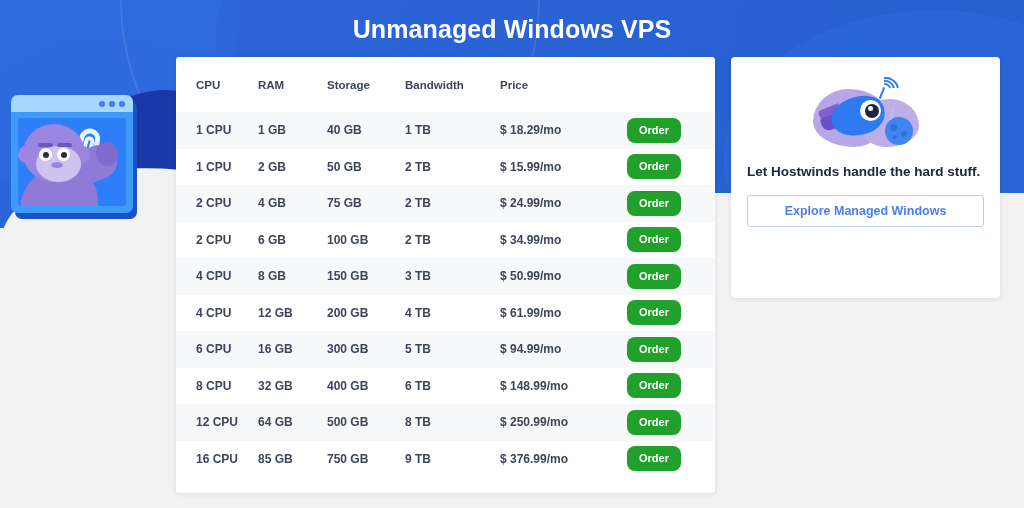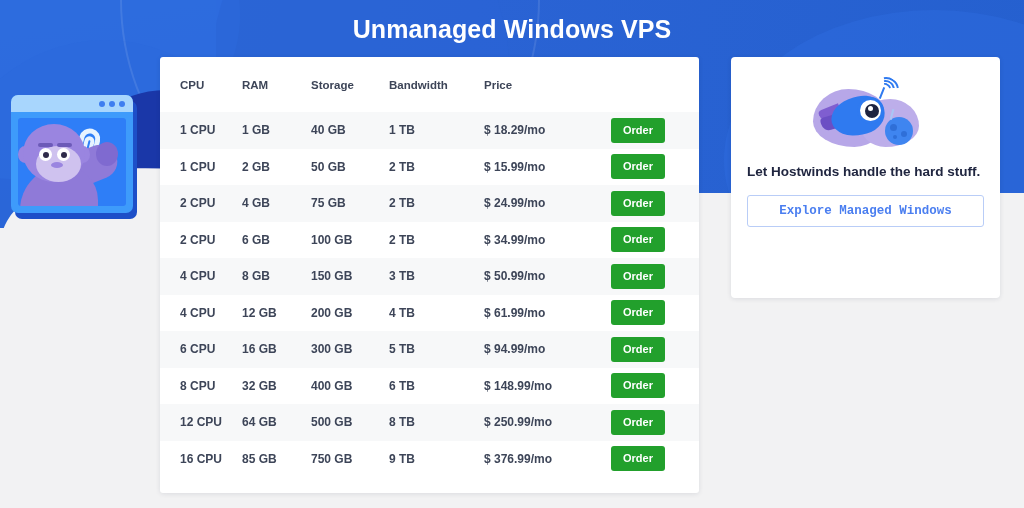--- a/index.html
+++ b/index.html
@@ -135,21 +135,21 @@
 
   
   .page-title {
     position: absolute; left: 0; top: 15px; width: 1024px;
     text-align: center; color: #ffffff;
     font-size: 25px; font-weight: 700; letter-spacing: .1px;
   }
 
   
   .table-card {
-    position: absolute; left: 160px; top: 57px;
+    position: absolute; left: 176px; top: 57px;
     width: 539px; height: 436px;
     background: #ffffff; border-radius: 3px;
     box-shadow: 0 1px 5px rgba(20,30,60,.10);
     overflow: hidden;
   }
   .tbl { width: 100%; border-collapse: collapse; table-layout: fixed; }
   .tbl th {
     text-align: left; font-size: 11.5px; font-weight: 700; color: #3d4558;
     padding: 0; height: 55px; vertical-align: middle;
   }
@@ -163,21 +163,21 @@
   .col-sto { width: 78px; }
   .col-bw  { width: 95px; }
   .col-pr  { width: 127px; }
   .col-act { width: 88px; }
   .tbl th.col-cpu { padding-left: 20px !important; }
   .order-btn {
     display: inline-block;
     width: 54px; height: 25px; line-height: 25px;
     background: #22a02c; color: #ffffff;
     font-size: 11px; font-weight: 700; text-align: center;
-    border: none; border-radius: 3px; cursor: pointer;
+    border: none; border-radius: 8px; cursor: pointer;
   }
 
   
   .promo-card {
     position: absolute; left: 731px; top: 57px;
     width: 269px; height: 241px;
     background: #ffffff; border-radius: 4px;
     box-shadow: 0 1px 5px rgba(20,30,60,.10);
     padding: 26px 16px 16px 16px;
   }
@@ -248,21 +248,21 @@
   .promo-body {
     font-size: 11.5px; font-weight: 400; color: #454b5e;
     line-height: 1.45;
   }
   .promo-btn {
     display: block; width: 100%; height: 32px; line-height: 30px;
     margin-top: 14px;
     background: #ffffff; color: #4a7ef0;
     border: 1px solid #b9cdf7; border-radius: 3px;
     font-size: 12.5px; font-weight: 700; text-align: center;
-    font-family: Liberation Mono, monospace; cursor: pointer;
+    font-family: Liberation Sans, sans-serif; cursor: pointer;
   }
 </style>
 </head>
 <body>
 
 <div id="page">
 
   <div class="bg-blue">
     <div class="bg-curve-a"></div>
     <div class="bg-curve-d"></div>

